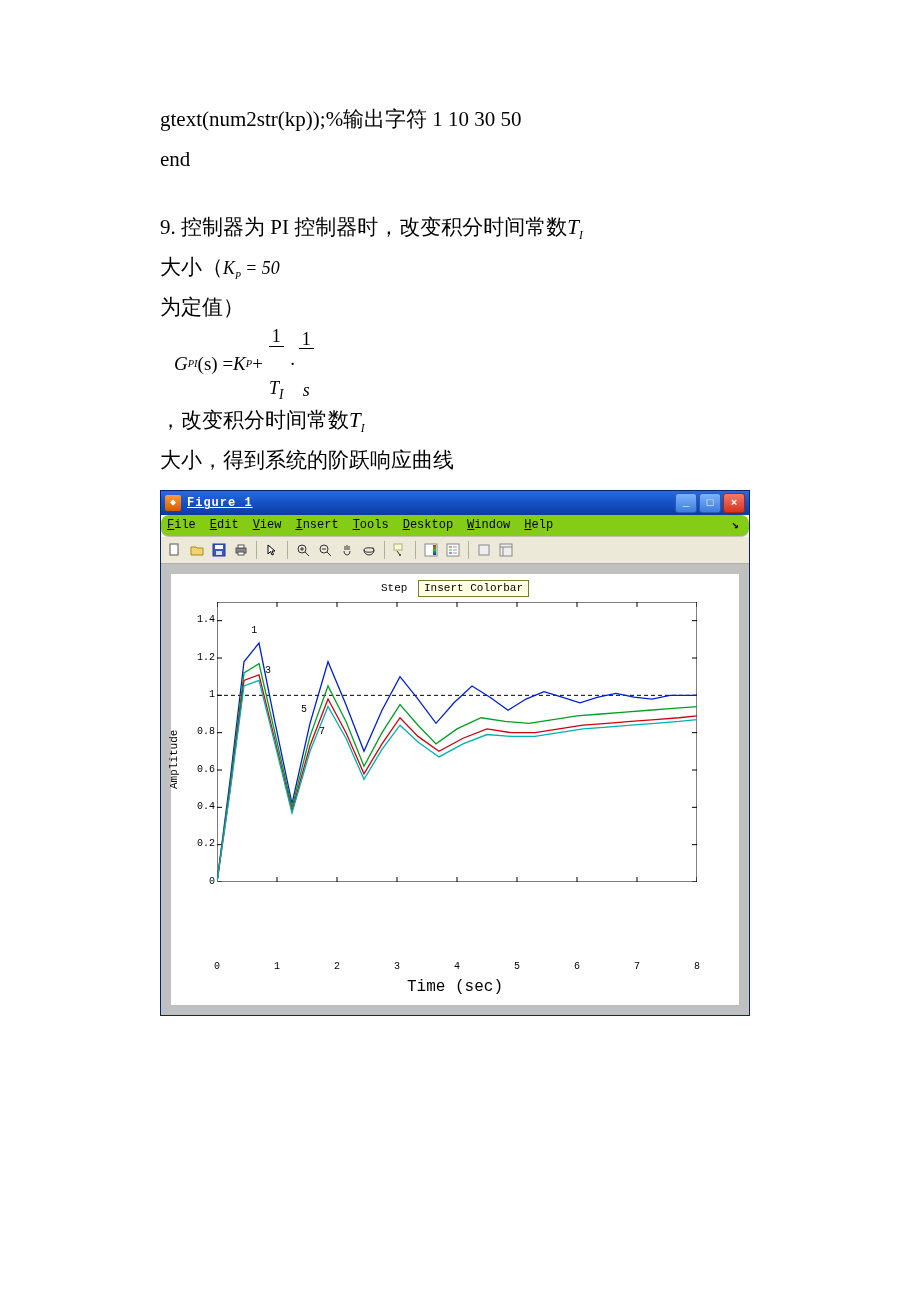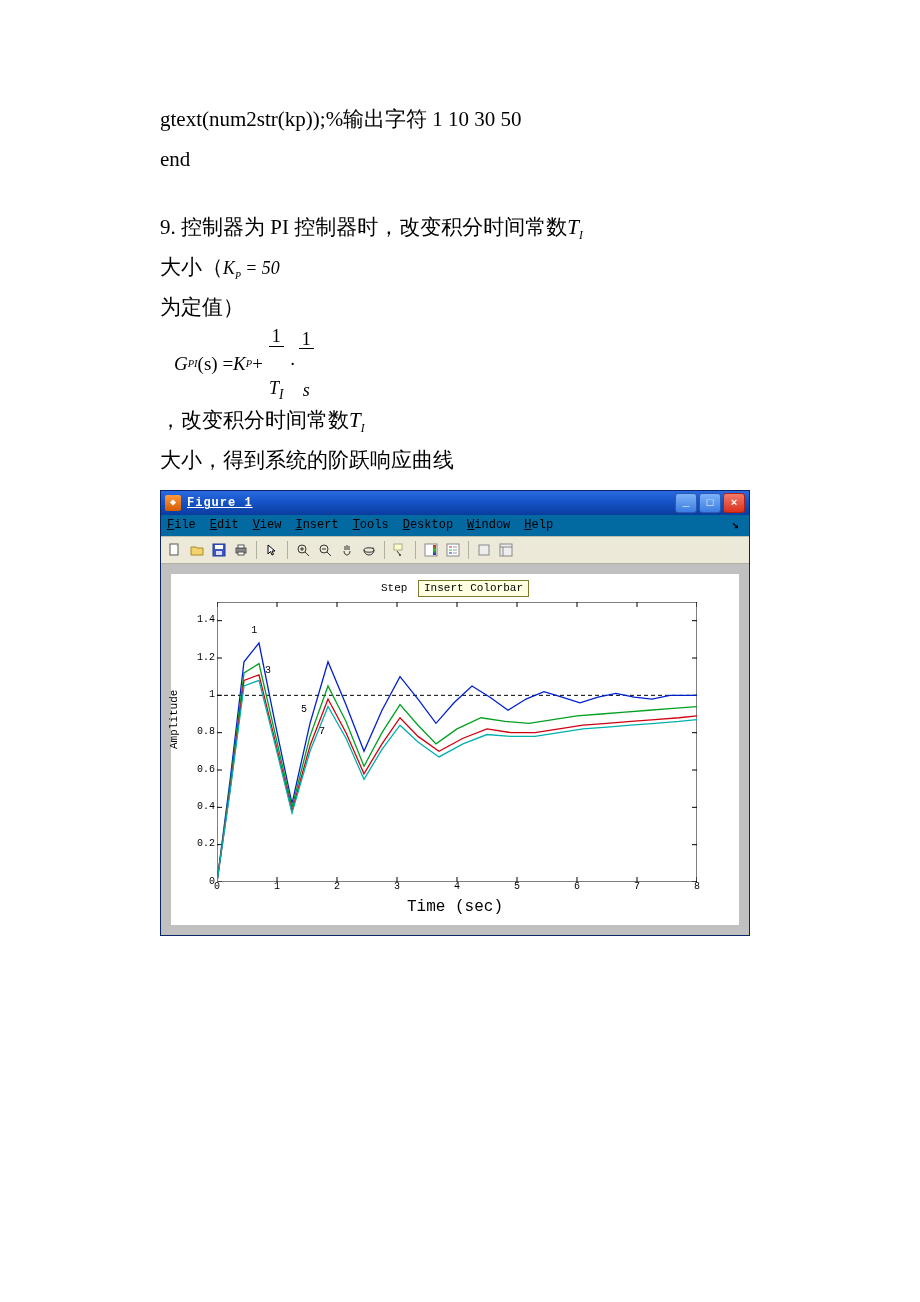--- a/index.html
+++ b/index.html
@@ -82,25 +82,26 @@
     width: 20px; height: 18px;
     background: linear-gradient(#7db3f8,#3d7de0);
     border:1px solid #2a5bb0;
     border-radius:3px;
     color:#fff;
     display:flex;align-items:center;justify-content:center;
     font-size:11px;
   }
   .sysbtn.close { background: linear-gradient(#f37b6a,#d9321c); border-color:#ad2310; }
   .menubar {
-    background:#0369a1;
+    background:#84cc16;
     border-bottom:1px solid #c0c0b0;
     padding: 3px 6px;
     display:flex; gap:14px;
     color:#000;
+    border-radius:8px;
   }
   .menubar span u { text-decoration: underline; }
   .menubar .dock { margin-left:auto; font-weight:bold; padding-right:4px;}
   .toolbar {
     background:#ece9d8;
     border-bottom:1px solid #b0b0a0;
     padding:3px 4px;
     display:flex; align-items:center; gap:2px;
   }
   .tbtn {
@@ -113,21 +114,21 @@
   }
   .tbtn svg { width:14px; height:14px; }
   .sep { width:1px; height:18px; background:#b0b0a0; margin:0 3px; }
   .canvas-wrap {
     background:#c0c0c0;
     padding:10px;
   }
   .canvas {
     background:#fff;
     position:relative;
-    height:351px;
+    height:431px;
   }
   .plot-title-row{
     position:absolute; top:6px; left:0; right:0; text-align:center;
     font-size:11px; color:#000;
   }
   .colorbar-btn{
     display:inline-block;
     border:1px solid #7a7a30;
     background:#ffffe1;
     padding:1px 5px;

